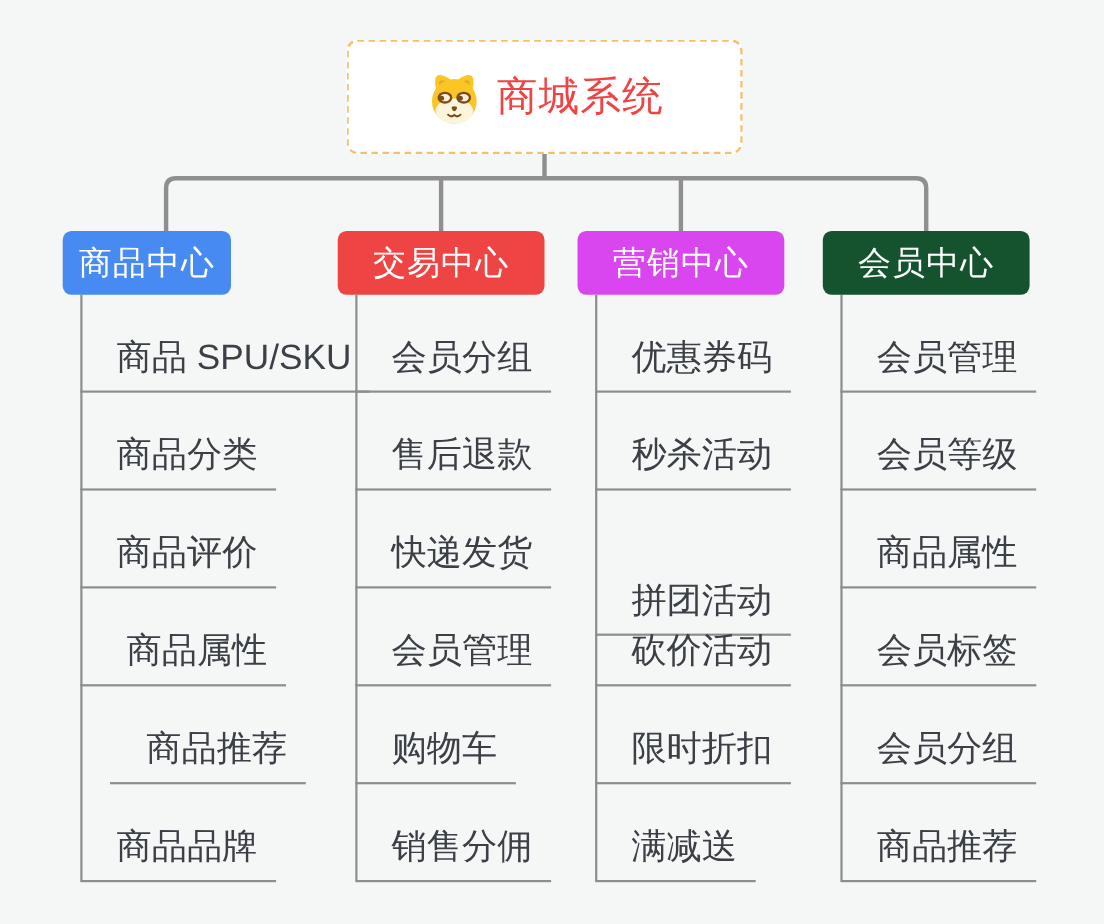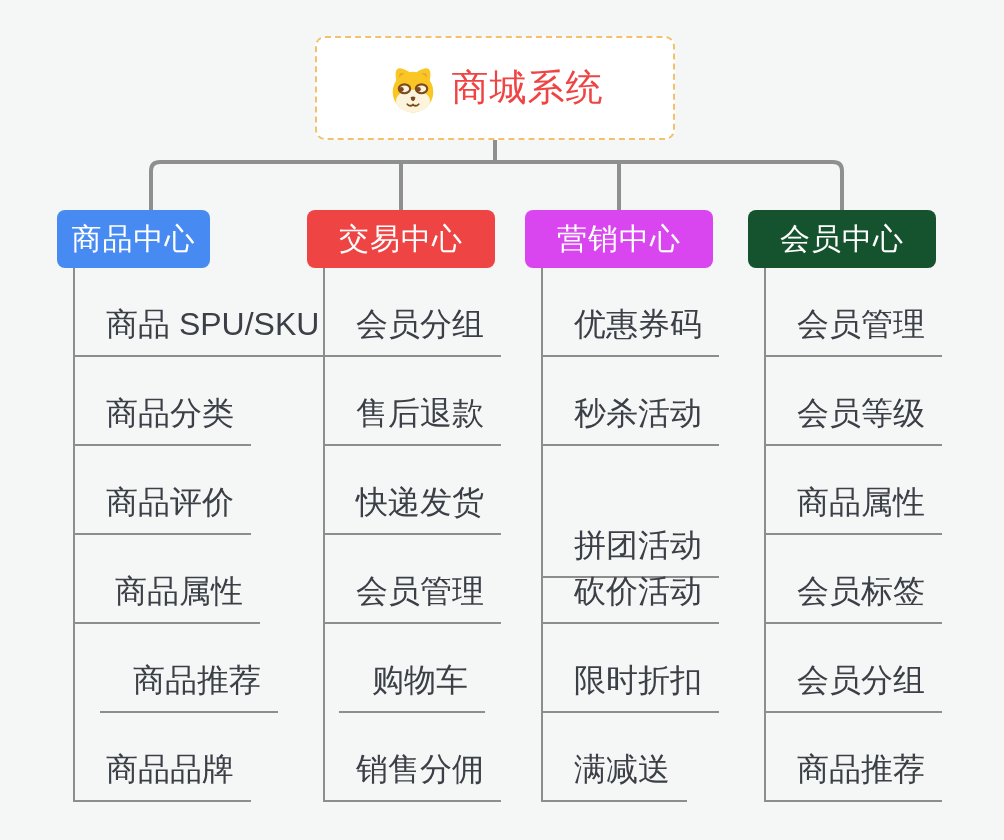--- a/index.html
+++ b/index.html
@@ -125,21 +125,21 @@
   </div>
       <div class="child" style="left: 323px; top: 402px; border-bottom-color: rgb(141, 141, 141);">
     <span class="child-label">售后退款</span>
   </div>
       <div class="child" style="left: 323px; top: 491px; border-bottom-color: rgb(141, 141, 141);">
     <span class="child-label">快递发货</span>
   </div>
       <div class="child" style="left: 323px; top: 580px; border-bottom-color: rgb(141, 141, 141);">
     <span class="child-label">会员管理</span>
   </div>
-      <div class="child" style="left: 339px; top: 669px; border-bottom-color: rgb(141, 141, 141);">
+      <div class="child" style="left: 323px; top: 669px; border-bottom-color: rgb(141, 141, 141);">
     <span class="child-label">购物车</span>
   </div>
       <div class="child" style="left: 323px; top: 758px; border-bottom-color: rgb(141, 141, 141);">
     <span class="child-label">销售分佣</span>
   </div>
       <div class="branch" style="left: 525px; width: 188px; background: #d946ef;">
     <span class="branch-label">营销中心</span>
   </div>
       <div class="child" style="left: 541px; top: 313px; border-bottom-color: rgb(141, 141, 141);">
     <span class="child-label">优惠券码</span>

